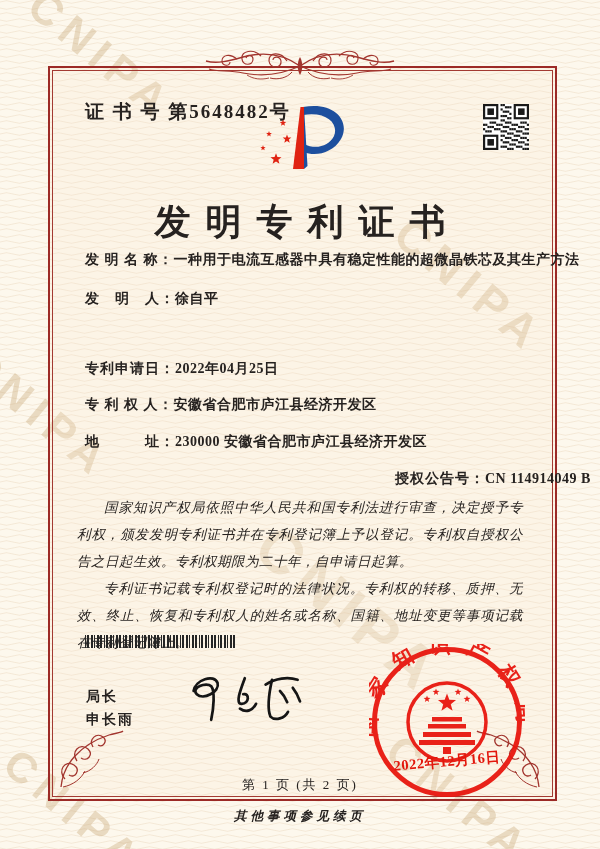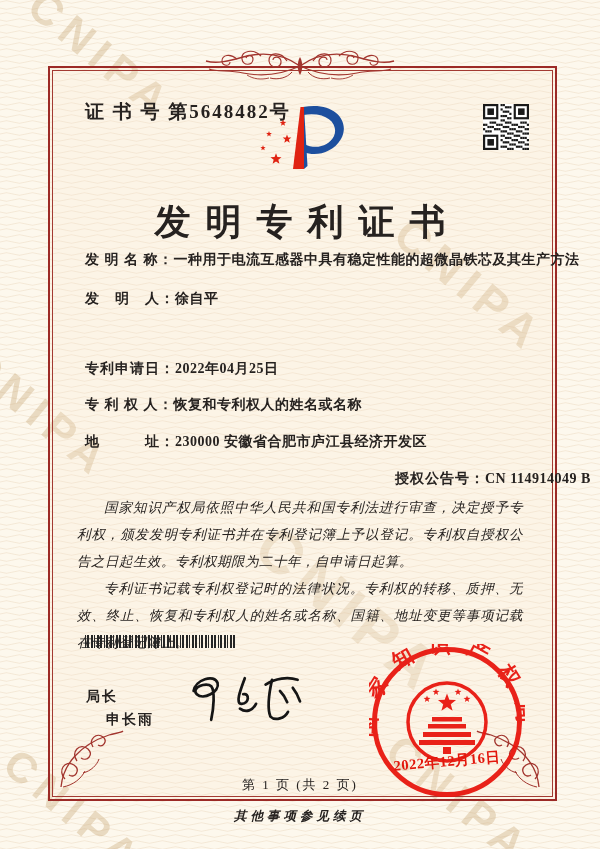--- a/index.html
+++ b/index.html
@@ -42,21 +42,21 @@
   .fr7{width:460px;}
   .body-text{
     position:absolute;left:77px;top:494px;width:446px;z-index:4;
     font-size:13.5px;line-height:27px;text-align:justify;font-style:italic;
     letter-spacing:0.5px;
   }
   .body-text p{margin:0;text-indent:2em;}
   #barcode{position:absolute;left:85px;top:635px;z-index:4;}
   .officer{position:absolute;left:86px;z-index:4;font-family:Liberation Sans, sans-serif;
     font-size:14px;font-weight:bold;letter-spacing:2px;}
-  .officer.t{top:688px;} .officer.n{top:711px;margin-left:20px;}
+  .officer.t{top:688px;} .officer.n{top:711px;}
   #signature{position:absolute;left:176px;top:666px;z-index:5;}
   #seal{position:absolute;left:369px;top:644px;z-index:5;opacity:0.95;}
   .seal-date{
     position:absolute;left:368px;top:752px;width:158px;z-index:6;text-align:center;
     color:#e2170c;font-size:14.5px;font-weight:bold;letter-spacing:0.5px;
     transform:rotate(-5deg);font-family:"Liberation Serif","DejaVu Serif",serif;
   }
   .page-info{position:absolute;left:0;top:776px;width:100%;z-index:4;text-align:center;
     font-size:13px;letter-spacing:2px;}
   .continuation{position:absolute;left:0;top:808px;width:100%;z-index:4;text-align:center;
@@ -401,21 +401,21 @@
   <div class="field-row fr1">
     <span class="field-label">发 明 名 称：</span><span class="field-value">一种用于电流互感器中具有稳定性能的超微晶铁芯及其生产方法</span>
   </div>
   <div class="field-row fr2">
     <span class="field-label">发　明　人：</span><span class="field-value">徐自平</span>
   </div>
   <div class="field-row fr4">
     <span class="field-label">专利申请日：</span><span class="field-value">2022年04月25日</span>
   </div>
   <div class="field-row fr5">
-    <span class="field-label">专 利 权 人：</span><span class="field-value">恢复和专利权人的姓名或名称</span>
+    <span class="field-label">专 利 权 人：</span><span class="field-value">安徽省合肥市庐江县经济开发区</span>
   </div>
   <div class="field-row fr6">
     <span class="field-label">地　　　址：</span><span class="field-value">230000 安徽省合肥市庐江县经济开发区</span>
   </div>
   <div class="field-row fr7">
     <span class="field-inline2"><span class="field-label">授权公告号：</span><span class="field-value">CN 114914049 B</span></span>
   </div>
 
   <div class="body-text">
     <p>国家知识产权局依照中华人民共和国专利法进行审查，决定授予专利权，颁发发明专利证书并在专利登记簿上予以登记。专利权自授权公告之日起生效。专利权期限为二十年，自申请日起算。</p>

